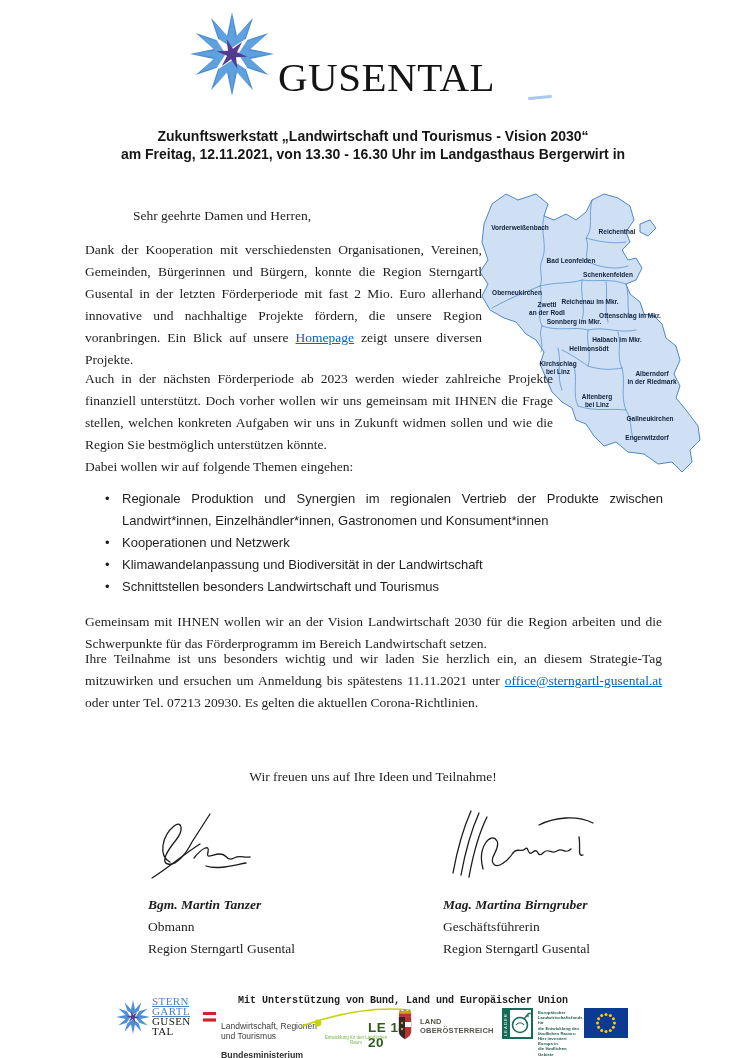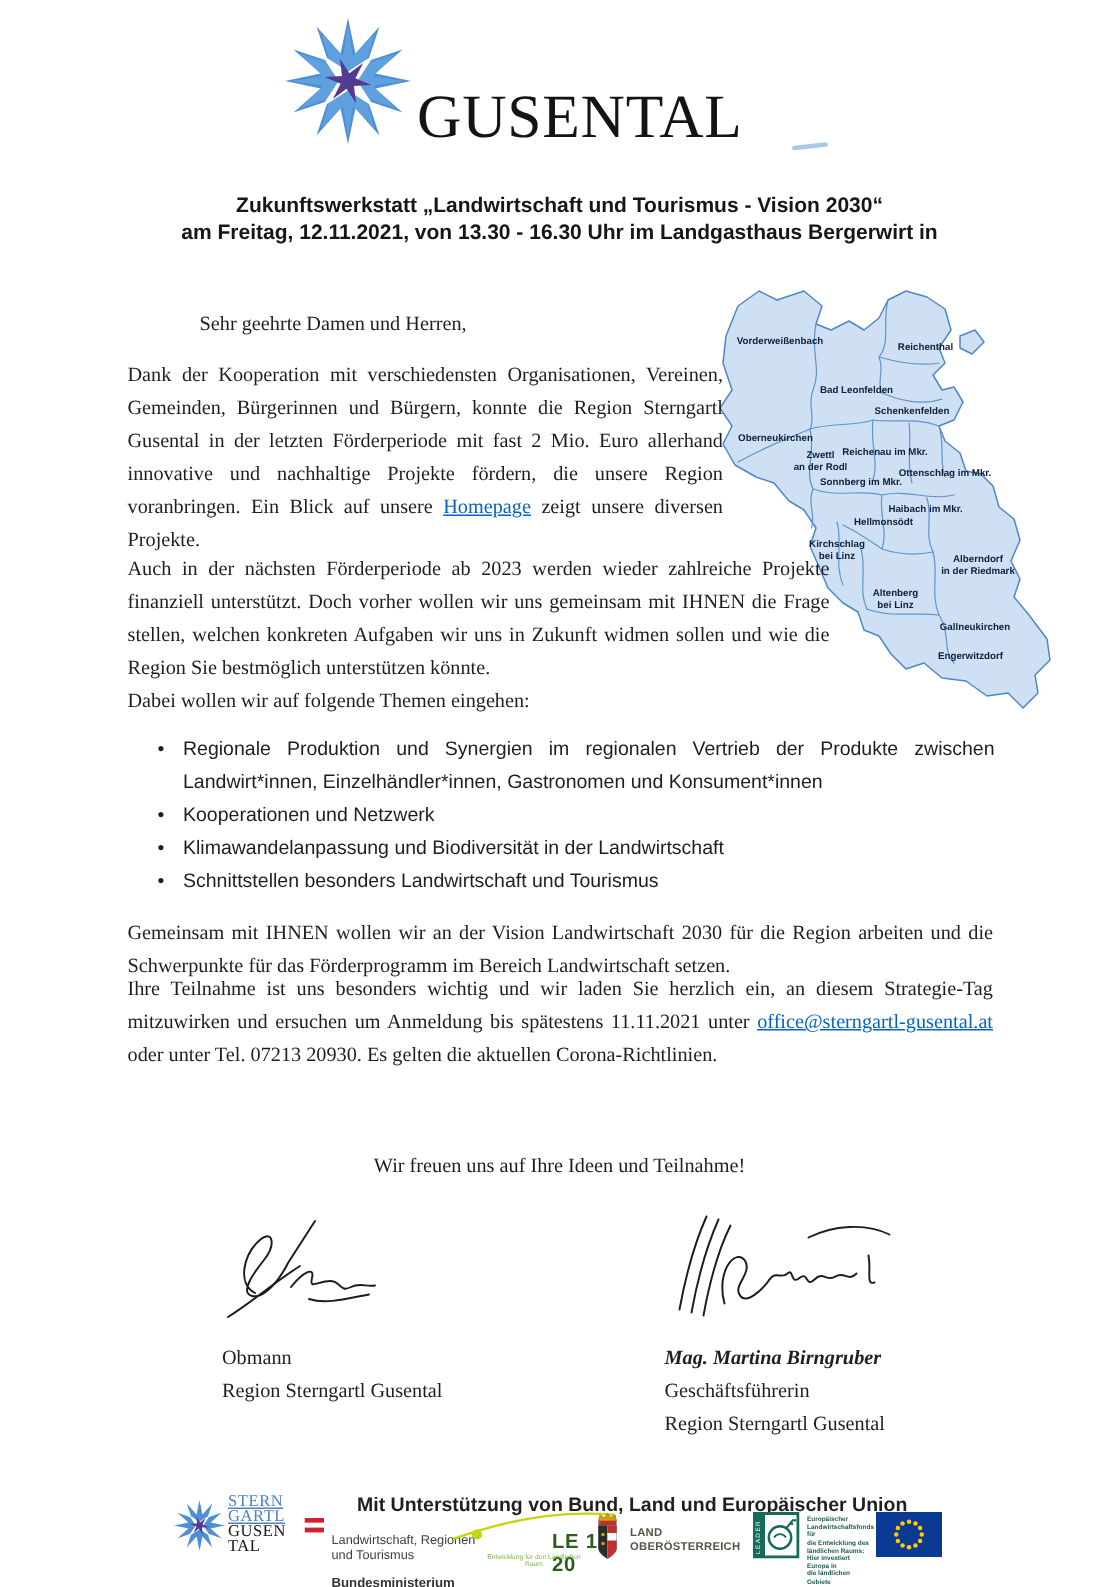--- a/index.html
+++ b/index.html
@@ -32,21 +32,21 @@
   .maplabel{position:absolute;transform:translate(-50%,-50%);white-space:pre-line;text-align:center;
             font-family:"Liberation Sans",sans-serif;font-weight:bold;font-size:6.5px;line-height:7.5px;color:#0e1f3d;}
 
   
   .sigblock{font-size:13.5px;line-height:22px;}
   .signame{font-weight:bold;font-style:italic;}
 
   
   .f-mini-blue{font-family:"Liberation Serif",serif;font-size:11px;line-height:10px;color:#4d82c4;letter-spacing:.4px;text-decoration:underline;}
   .f-mini-black{font-family:"Liberation Serif",serif;font-size:11px;line-height:10px;color:#161616;letter-spacing:.4px;}
-  .f-support{font-family:Liberation Sans, sans-serif;font-weight:bold;font-size:13px;color:#1f1f1f;padding-left:35px;}
+  .f-support{font-family:Liberation Mono, monospace;font-weight:bold;font-size:10px;color:#1f1f1f;padding-left:35px;}
   .f-bm-name{font-family:"Liberation Sans",sans-serif;font-weight:bold;font-size:8.8px;color:#333;margin-top:40px;}
   .f-bm-dept{font-family:"Liberation Sans",sans-serif;font-size:8.5px;line-height:10px;color:#3d3d3d;white-space:pre-line;}
   .f-le{font-family:"Liberation Sans",sans-serif;font-weight:bold;font-size:13.5px;color:#2d5c1e;letter-spacing:.5px;}
   .f-le-sub{font-family:"Liberation Sans",sans-serif;font-size:4.5px;color:#7ab648;text-align:center;}
   .f-land{font-family:"Liberation Sans",sans-serif;font-weight:bold;font-size:7.5px;line-height:8.5px;color:#55554a;letter-spacing:.2px;}
   .f-eafrd{font-family:"Liberation Sans",sans-serif;font-weight:bold;font-size:4.3px;line-height:5.2px;color:#1d5c4d;white-space:pre-line;}
 </style>
 </head>
 <body>
 
@@ -160,20 +160,21 @@
       <path d="M18,72 C22,50 28,28 36,10"></path>
       <path d="M26,74 C30,52 36,30 44,14"></path>
       <path d="M40,66 C34,44 48,28 54,38 C58,46 46,54 50,60 C54,68 66,56 70,50"></path>
       <path d="M70,50 C74,44 78,50 82,46 C86,42 84,54 90,49 C96,44 94,56 100,50 C106,44 108,52 114,48 C120,44 122,52 128,46"></path>
       <path d="M96,22 C112,14 134,12 150,20"></path>
       <path d="M136,34 C138,44 134,54 140,52"></path>
     </g>
   </svg>
 
   <div class="abs sigblock" style="left:148px;top:894px;">
+    <div class="signame">Bgm. Martin Tanzer</div>
     <div>Obmann</div>
     <div>Region Sterngartl Gusental</div>
   </div>
   <div class="abs sigblock" style="left:443px;top:894px;">
     <div class="signame">Mag. Martina Birngruber</div>
     <div>Geschäftsführerin</div>
     <div>Region Sterngartl Gusental</div>
   </div>
 
   <div class="abs" style="left:0;top:988px;width:746px;height:70px;">

